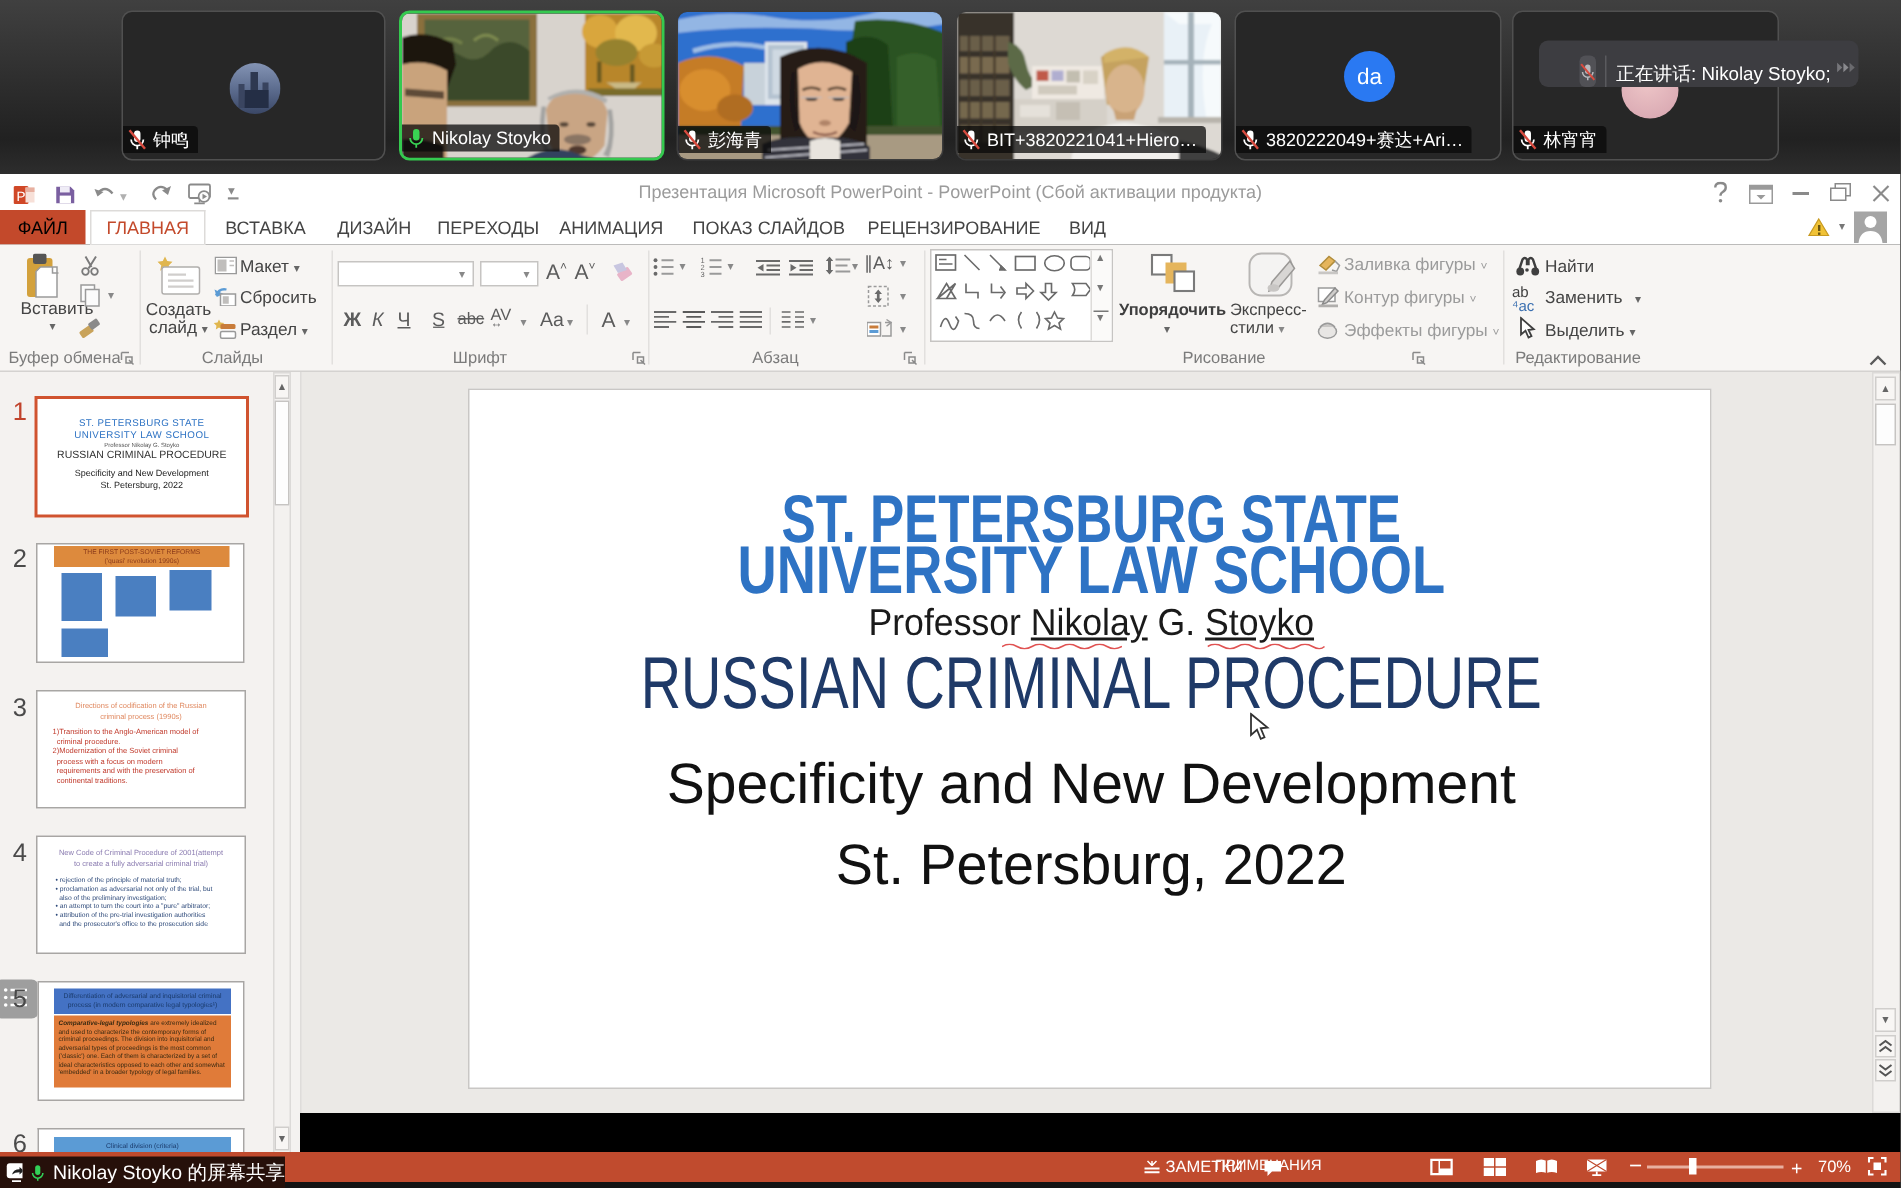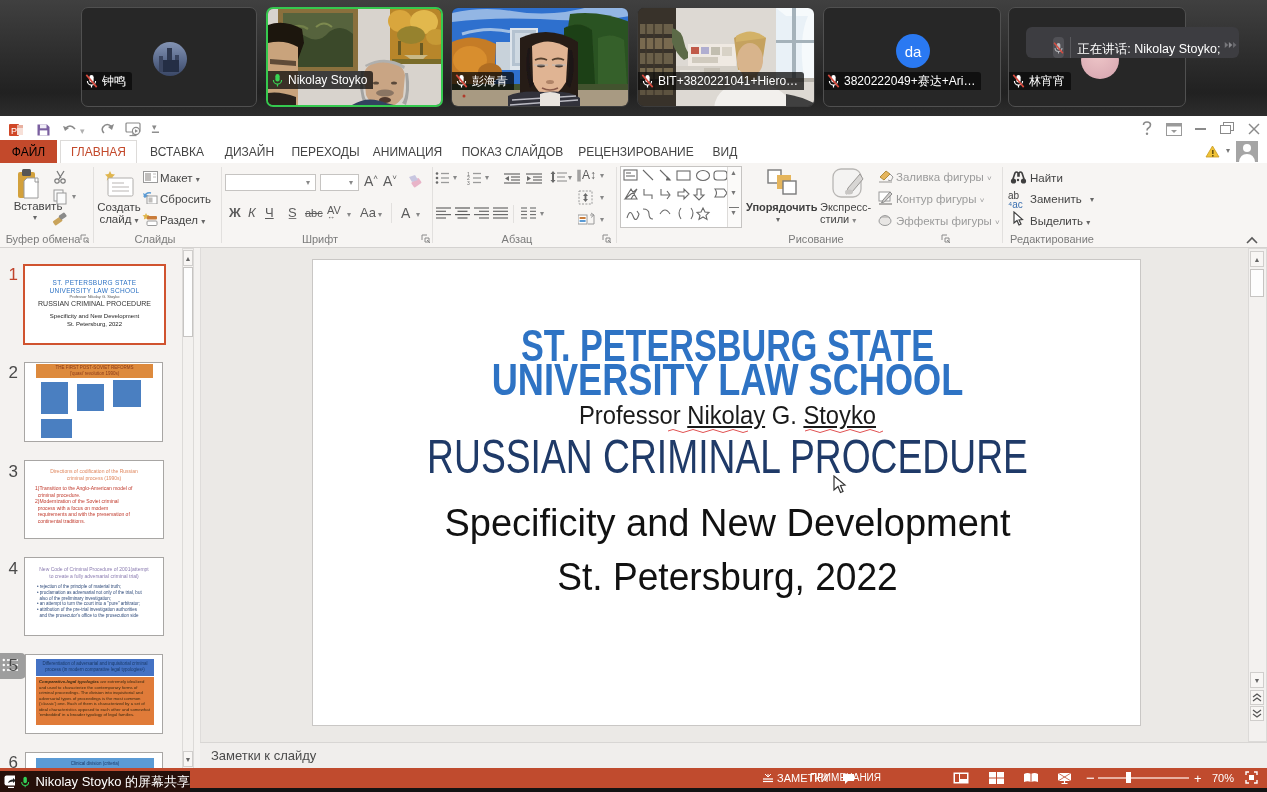--- a/index.html
+++ b/index.html
@@ -5,21 +5,21 @@
   * { margin:0; padding:0; box-sizing:border-box; }
   html,body { width:1267px; height:792px; overflow:hidden; background:#000; font-family:"Liberation Sans", sans-serif; }
   #root { position:relative; width:1267px; height:792px; }
 
   
   #strip { position:absolute; left:0; top:0; width:1267px; height:116px;
     background:linear-gradient(#404040,#212121 80%,#2d2d2d); }
   .tile { position:absolute; top:7px; width:177px; height:100px; background:#272727;
     border:1px solid #505050; border-radius:7px; overflow:hidden; }
   .tile.photo { border-color:#3c3c3c; }
-  .nametag { position:absolute; left:0; bottom:16px; background:rgba(10,10,10,0.75);
+  .nametag { position:absolute; left:0; bottom:4px; background:rgba(10,10,10,0.75);
     color:#fff; font-size:12px; line-height:17px; height:18px; padding:0 6px 0 3px;
     white-space:nowrap; display:flex; align-items:center; border-radius:0 3px 0 0;text-align:center; }
   .nametag svg { margin-right:4px; }
 
   
   #titlebar { position:absolute; left:0; top:116px; width:1267px; height:24px; background:#fff; }
   #titletext { position:absolute; left:0; top:121px; width:1267px; text-align:center;
     font-size:12px; color:#9b9b9b; }
   #tabs { position:absolute; left:0; top:140px; width:1267px; height:23px; background:#fff; }
   .tab { position:absolute; top:0; height:23px; font-size:12px; color:#444; white-space:nowrap;
@@ -313,20 +313,21 @@
     <div style="position:absolute;left:1195px;top:12px;width:11px;height:2px;background:#8a8a8a;"></div>
     <svg width="14" height="13" style="position:absolute;left:1220px;top:6px;">
       <rect x="3.5" y="0.5" width="10" height="8" fill="#fff" stroke="#8a8a8a"></rect>
       <rect x="0.5" y="3.5" width="10" height="8" fill="#fff" stroke="#8a8a8a"></rect>
     </svg>
     <svg width="12" height="12" style="position:absolute;left:1248px;top:7px;">
       <line x1="1" y1="1" x2="11" y2="11" stroke="#8a8a8a" stroke-width="1.4"></line>
       <line x1="11" y1="1" x2="1" y2="11" stroke="#8a8a8a" stroke-width="1.4"></line>
     </svg>
   </div>
+  <div id="titletext">Презентация Microsoft PowerPoint - PowerPoint (Сбой активации продукта)</div>
   <div id="tabs">
     <div class="tab" style="left:0;width:57px;background:#c3492b;color:#000000;">ФАЙЛ</div>
     <div class="tab" style="left:60px;width:77px;background:#fff;color:#c3492b;border:1px solid #dddbd9;border-bottom:none;">ГЛАВНАЯ</div>
     <div class="tab" style="left:146px;width:62px;">ВСТАВКА</div>
     <div class="tab" style="left:221px;width:57px;">ДИЗАЙН</div>
     <div class="tab" style="left:292px;width:67px;">ПЕРЕХОДЫ</div>
     <div class="tab" style="left:374px;width:67px;">АНИМАЦИЯ</div>
     <div class="tab" style="left:466px;width:93px;">ПОКАЗ СЛАЙДОВ</div>
     <div class="tab" style="left:580px;width:112px;">РЕЦЕНЗИРОВАНИЕ</div>
     <div class="tab" style="left:708px;width:34px;">ВИД</div>
@@ -732,21 +733,20 @@
   <div class="sbbtn" style="left:1250px;top:690px;width:14px;height:15px;">
       <svg width="10" height="9">
         <path d="M1 4 L5 1 L9 4 M1 8 L5 5 L9 8" fill="none" stroke="#555" stroke-width="1.3"></path>
       </svg>
     </div>
   <div class="sbbtn" style="left:1250px;top:706px;width:14px;height:15px;">
       <svg width="10" height="9">
         <path d="M1 1 L5 4 L9 1 M1 5 L5 8 L9 5" fill="none" stroke="#555" stroke-width="1.3"></path>
       </svg>
     </div>
-  <div id="notes">Заметки к слайду</div>
   <div id="statusbar">
     <svg width="12" height="11" style="position:absolute;left:762px;top:5px;">
         <path d="M3 1 L6 4 M6 4 L9 1 M6 1 L6 4" stroke="#fff" stroke-width="1"></path>
         <g stroke="#fff" stroke-width="1.2">
           <line x1="1" y1="6" x2="11" y2="6"></line>
           <line x1="1" y1="8.5" x2="11" y2="8.5"></line>
         </g>
       </svg>
     <div style="position:absolute;left:777px;top:4px;color:#fff;font-size:11px;">ЗАМЕТКИ</div>
     <svg width="13" height="12" style="position:absolute;left:842px;top:5px;">

